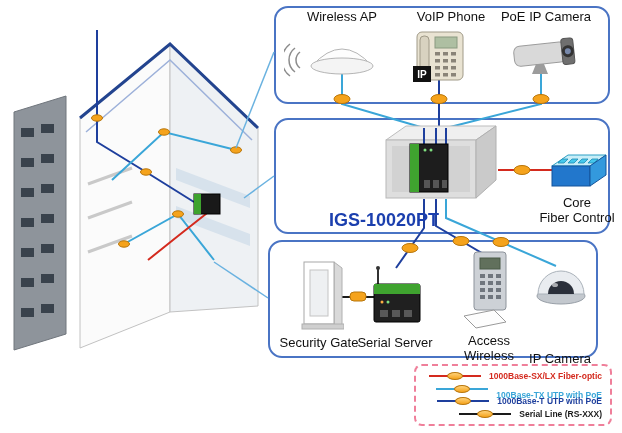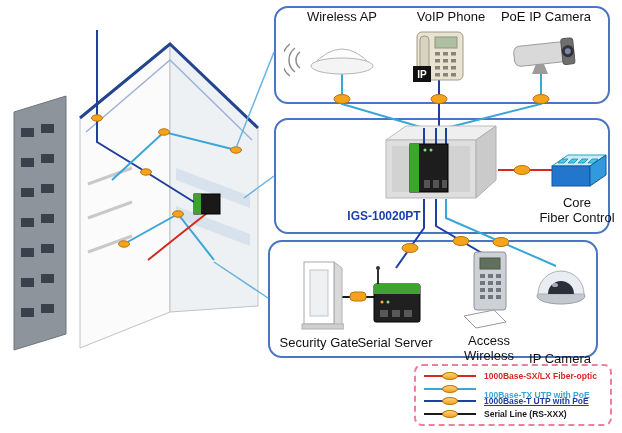--- a/index.html
+++ b/index.html
@@ -8,43 +8,43 @@
 
   .panel { position:absolute; border:2px solid var(--panel-border,#4a74c4); border-radius:14px; background:transparent; z-index:0; }
   #panel-top    { left:274px; top:6px;   width:336px; height:98px; }
   #panel-middle { left:274px; top:118px; width:336px; height:116px; }
   #panel-bottom { left:268px; top:240px; width:330px; height:118px; }
 
   #wires { position:absolute; left:0; top:0; z-index:1; pointer-events:none; }
 
   .device { position:absolute; z-index:2; }
   .dev-label { position:absolute; z-index:3; font-size:13px; color:#111; text-align:center; line-height:1.15; }
-  #igs-label { font-weight:bold; font-size:12px; color:var(--switch-label-color,#1b3fae); }
+  #igs-label { font-weight:bold; font-size:18px; color:var(--switch-label-color,#1b3fae); }
   .pre { white-space:pre-line; }
 
   .st-fiber  { stroke:var(--lc0,#d42a1e); }
   .st-100    { stroke:var(--lc1,#3aa6d8); }
   .st-1000   { stroke:var(--lc2,#1e3f9d); }
   .st-serial { stroke:var(--lc3,#1a1a1a); }
   .wire { fill:none; stroke-width:2; }
   .callout { fill:none; stroke:#6ab2e0; stroke-width:1.5; }
   .marker { fill:var(--marker-fill,#f5a31c); stroke:#b9760a; stroke-width:1; }
 
   .legend { position:absolute; left:414px; top:364px; width:198px; height:62px; z-index:4;
             border:2px dashed var(--legend-border,#ef7f9a); border-radius:8px;
-            padding:4px 8px; display:flex; flex-direction:column; justify-content:space-around; background:#fff; }
+            padding:4px 8px; display:flex; flex-direction:column; justify-content:space-around; background:#fff;align-items:flex-end; }
   .legend-row { display:flex; align-items:center; height:12px; }
   .legend-line { position:relative; width:52px; height:9px; flex:0 0 52px; margin-right:8px; }
   .legend-line .bar { position:absolute; left:0; right:0; top:3.5px; height:2px; }
   .legend-line .mk  { position:absolute; left:18px; top:0.5px; width:16px; height:8px; border-radius:50%;
                       background:linear-gradient(#ffd27a, var(--marker-fill,#f5a31c)); border:1px solid #b9760a; }
   .legend-label { font-size:8.5px; font-weight:bold; white-space:nowrap; }
   .lr0 .bar{background:var(--lc0);} .lr0 .legend-label{color:var(--lc0);}
   .lr1 .bar{background:var(--lc1);} .lr1 .legend-label{color:var(--lc1);margin-top:12px;}
-  .lr2 .bar{background:var(--lc2);} .lr2 .legend-label{color:var(--lc2);text-decoration:underline;}
+  .lr2 .bar{background:var(--lc2);} .lr2 .legend-label{color:var(--lc2);}
   .lr3 .bar{background:var(--lc3);} .lr3 .legend-label{color:var(--lc3);}
 </style>
 </head>
 <body>
 
 <div class="canvas">
 
   <div class="panel" id="panel-top"></div>
   <div class="panel" id="panel-middle"></div>
   <div class="panel" id="panel-bottom"></div>

